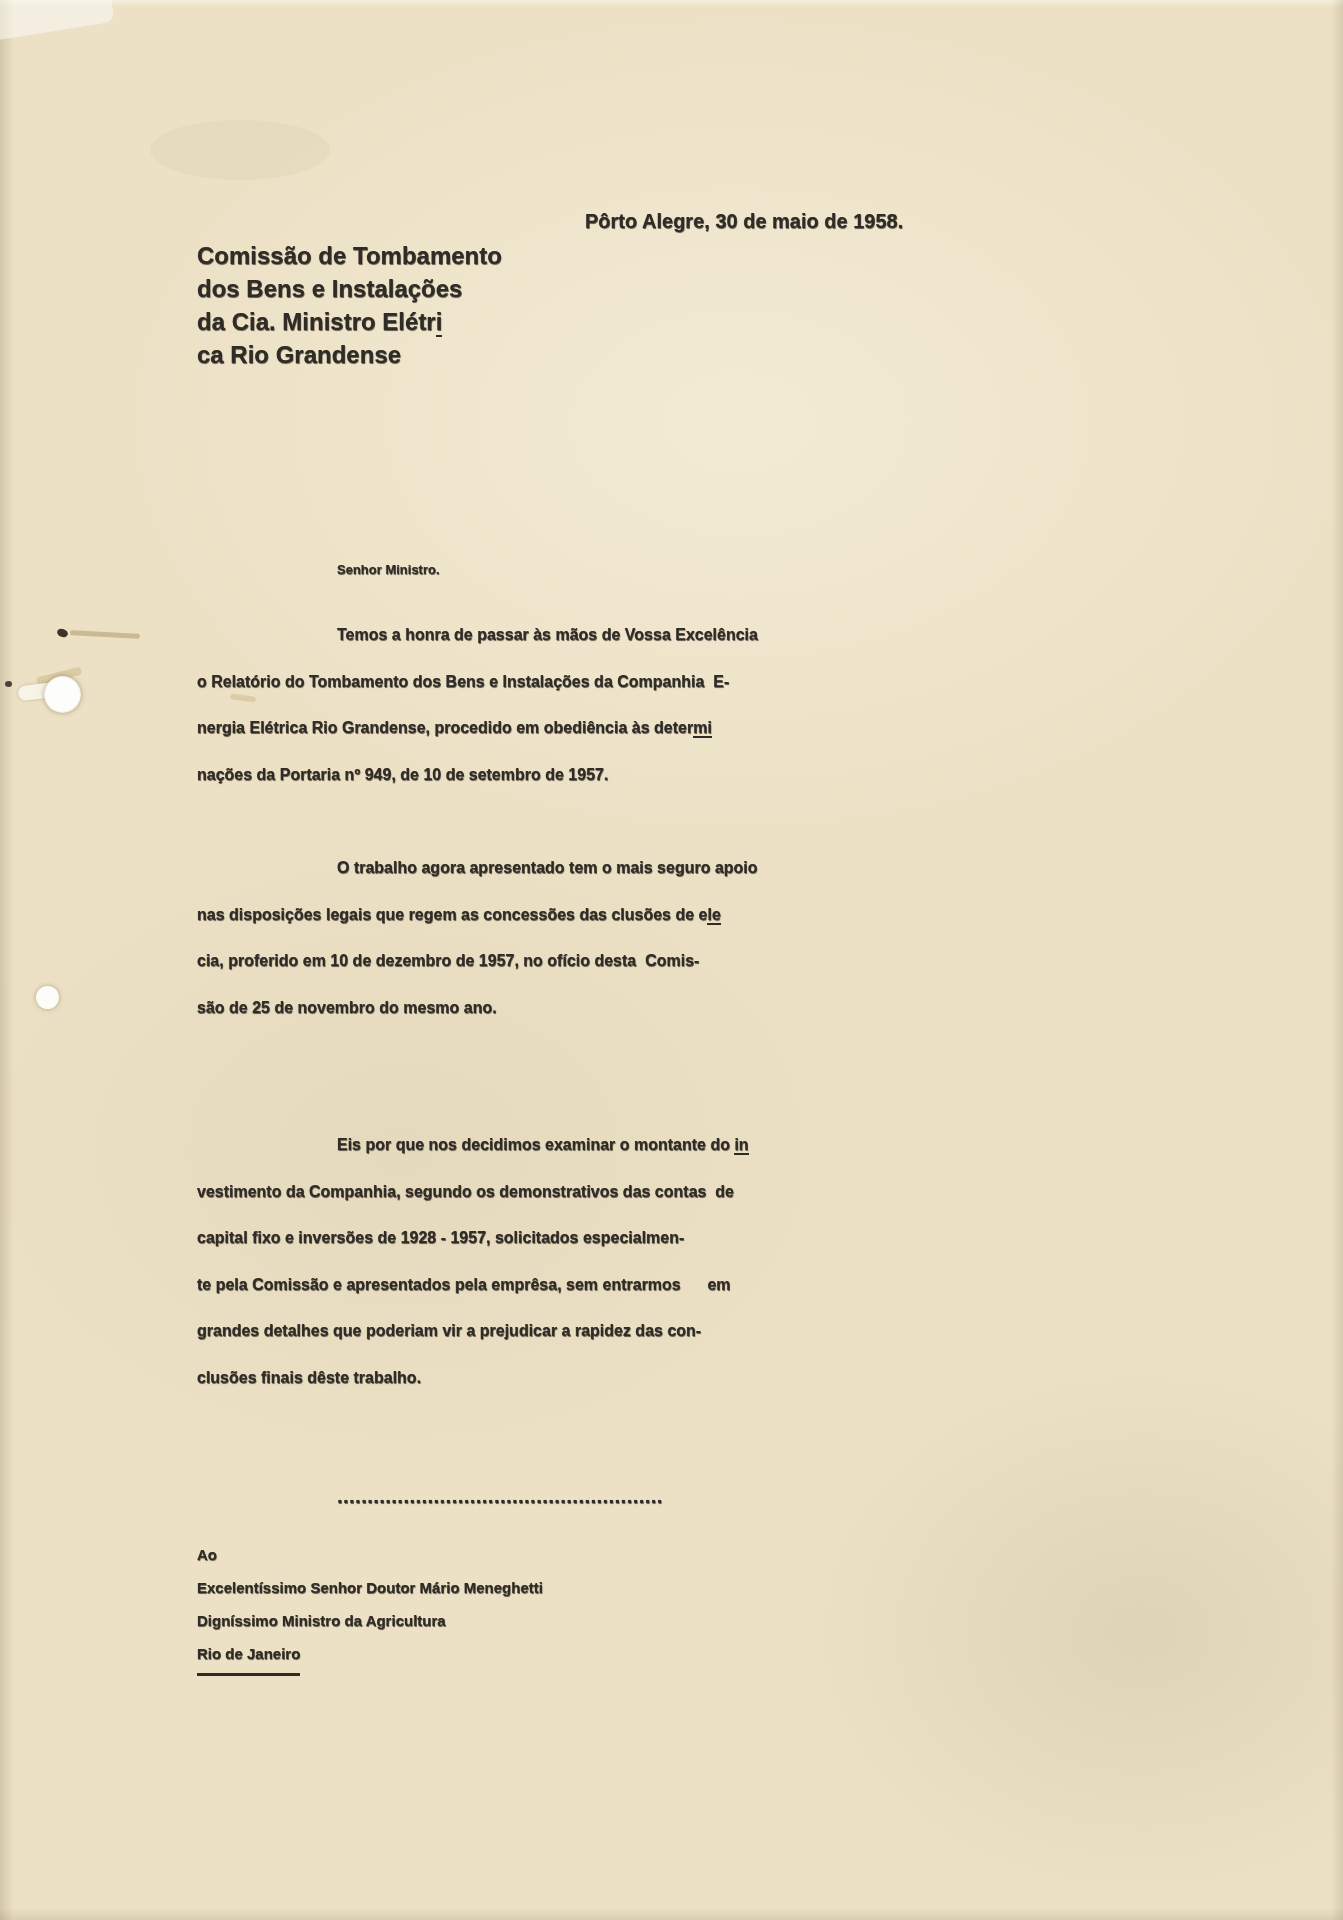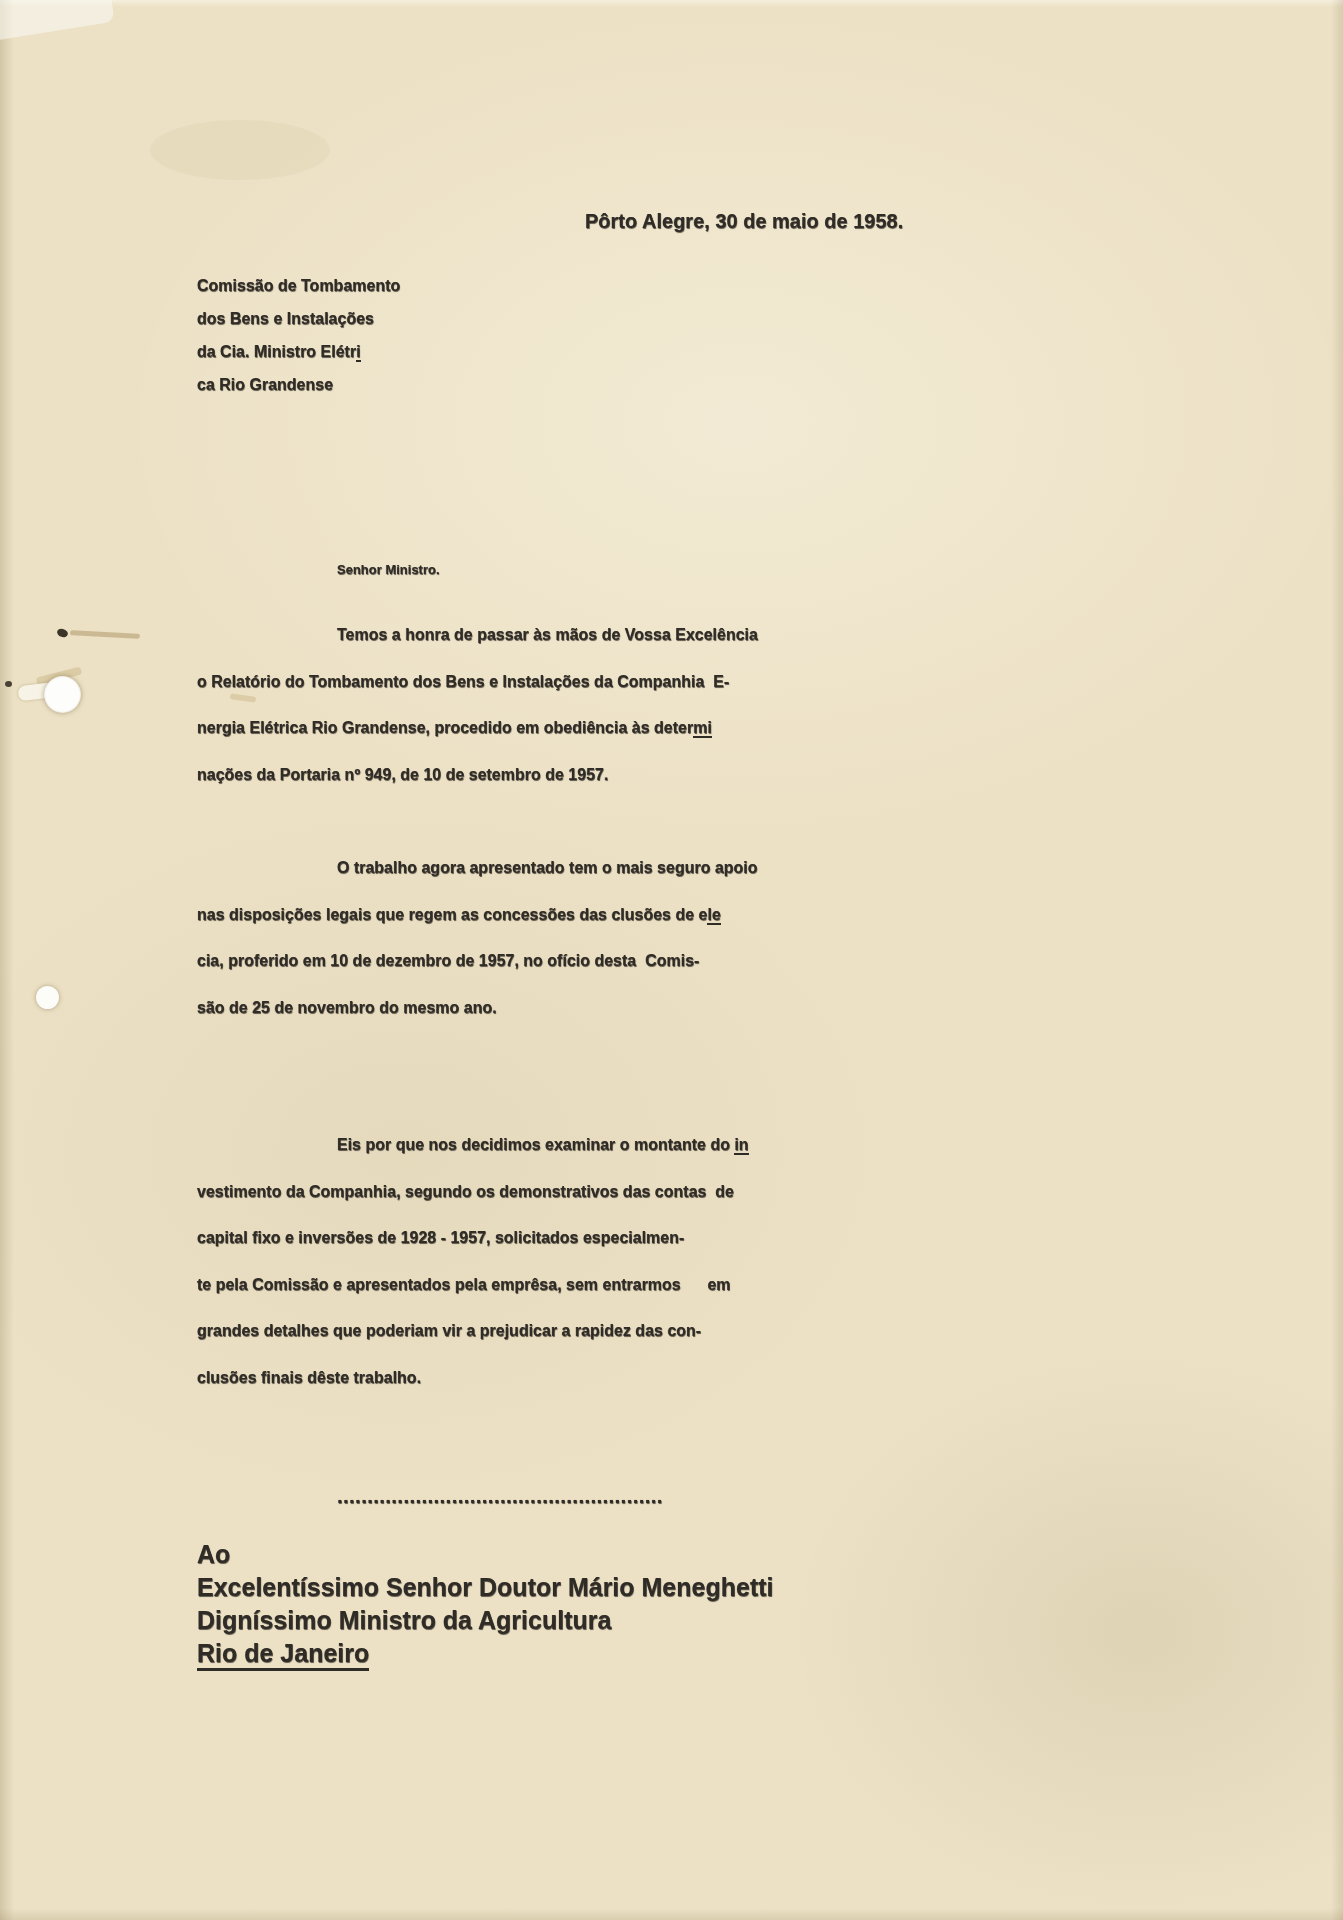--- a/index.html
+++ b/index.html
@@ -18,29 +18,29 @@
       linear-gradient(0deg, rgba(110,92,52,0.14) 0px, rgba(110,92,52,0) 12px),
       #ece1c5;
     font-family:Liberation Sans, sans-serif;
     font-weight:bold;
     color:#2f2b26;
     text-shadow:0.5px 0.5px 0.7px rgba(52,46,38,0.75), -0.3px 0 0.4px rgba(52,46,38,0.35);
   }
   .line{white-space:pre;}
   .blk{position:absolute;}
   .date{left:585px;top:205px;font-size:20px;line-height:33px;}
-  .sender{left:197px;top:269px;font-size:16px;line-height:33px;}
+  .sender{left:197px;top:239px;font-size:24px;line-height:33px;}
   .salutation{left:337px;top:553px;font-size:13px;line-height:33px;}
   .para{left:197px;font-size:16px;line-height:46.5px;width:860px;}
   .p1{top:612px;} .p2{top:845px;} .p3{top:1122px;}
   .indent{text-indent:140px;}
   .u{border-bottom:2.5px solid #2f2b26;padding-bottom:0px;}
   .dots{left:337px;top:1479px;font-size:21px;line-height:33px;letter-spacing:0.2px;}
-  .closing{left:197px;top:1538px;font-size:25px;line-height:33px;}
-  .underline-heavy{border-bottom:3.5px solid #2f2b26;padding-bottom:1px;}
+  .closing{left:197px;top:1538px;font-size:15px;line-height:33px;}
+  .underline-heavy{border-bottom:3.5px solid #2f2b26;padding-bottom:11px;}
   .corner-soft{position:absolute;top:-14px;left:-18px;width:130px;height:46px;
     background:rgba(250,249,244,0.55);transform:rotate(-9deg);border-radius:10px;}
   .punch-hole-1{position:absolute;left:44px;top:676px;width:37px;height:37px;border-radius:50%;
     background:#fdfdfb;box-shadow:0 0 5px rgba(120,100,60,0.55), inset 0 0 2px rgba(160,140,90,0.4);}
   .tear-1{position:absolute;left:18px;top:684px;width:40px;height:15px;border-radius:8px;
     background:#f7f3e6;box-shadow:0 0 3px rgba(140,118,70,0.45);transform:rotate(-7deg);}
   .scuff-1{position:absolute;left:36px;top:672px;width:46px;height:8px;border-radius:4px;
     background:rgba(180,155,95,0.30);transform:rotate(-14deg);}
   .scuff-2{position:absolute;left:230px;top:695px;width:26px;height:6px;border-radius:3px;
     background:rgba(180,155,95,0.28);transform:rotate(8deg);}

